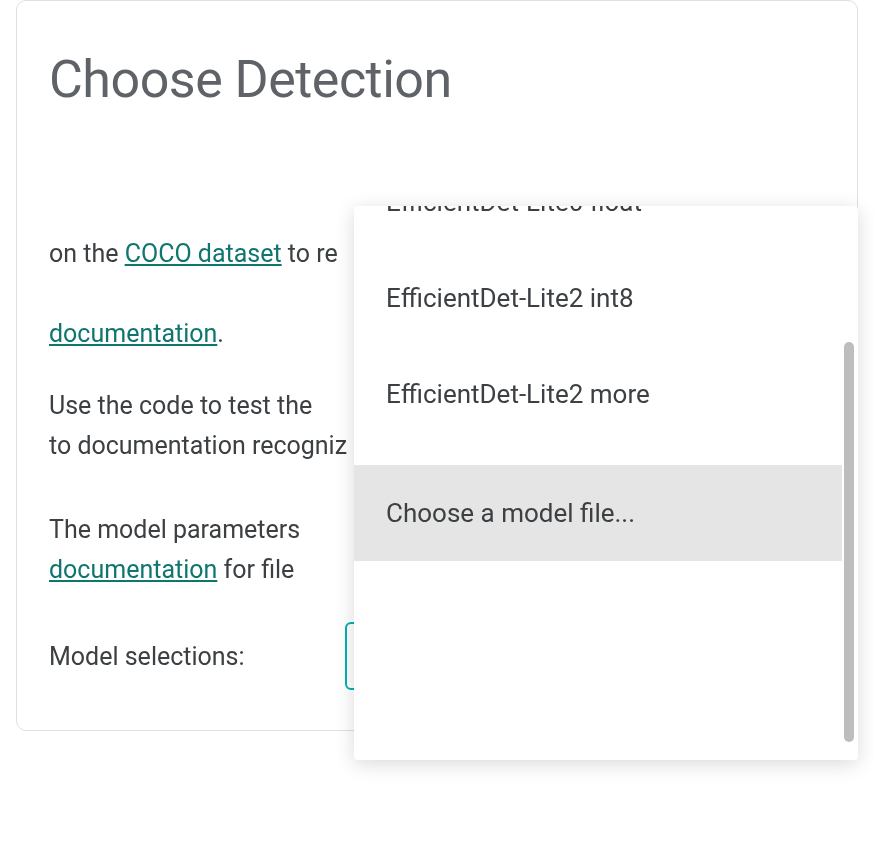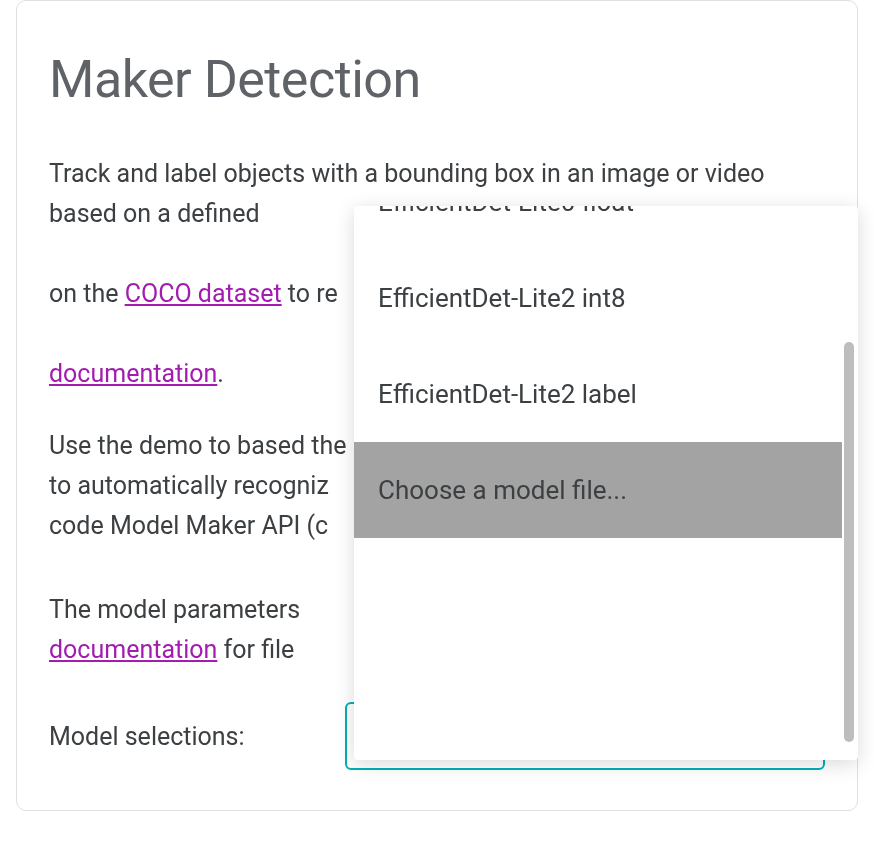--- a/index.html
+++ b/index.html
@@ -27,21 +27,21 @@
     letter-spacing: -0.5px;
     margin-bottom: 44px;
   }
   .body-text {
     font-size: 25px;
     line-height: 1.6;
     color: #3c4043;
     margin-bottom: 32px;
   }
   .body-text a, .link {
-    color: #a21caf;
+    color: #0f766e;
     text-decoration: underline;
   }
   .section-gap { height: 12px; }
   .label-row {
     display: flex;
     align-items: center;
     margin-top: 16px;
   }
   .label-text {
     font-size: 25px;
@@ -103,45 +103,44 @@
   .dropdown-inner {
     position: absolute;
     top: -52px;
     left: 0;
     width: 100%;
   }
   .dd-item {
     height: 96px;
     display: flex;
     align-items: center;
-    padding: 0 24px;
+    padding: 0 32px;
     font-size: 26px;
     color: #3c4043;
     cursor: pointer;
   }
-  .dd-item.hover { background: #a3a3a3; }
+  .dd-item.hover { background: #e5e5e5; margin-top: 23px; }
 </style>
 </head>
 <body>
 
 <div class="card">
-  <h1 class="page-title">Maker Detection</h1>
+  <h1 class="page-title">Choose Detection</h1>
 
   <p class="body-text">
-    <span>Track and label objects with a bounding box in an image or video based on a defined</span><br>
+    <br>
     <br>
     <span>on the </span><a href="#" class="link">COCO dataset</a><span> to re</span><br>
     <br>
     <a href="#" class="link">documentation</a><span>.</span>
   </p>
 
   <p class="body-text">
-    <span>Use the demo to based the </span><br>
-    <span>to automatically recogniz</span><br>
-    <span>code Model Maker API (c</span>
+    <span>Use the code to test the </span><br>
+    <span>to documentation recogniz</span><br>
   </p>
 
   <div class="section-gap"></div>
 
   <p class="body-text">
     <span>The model parameters </span><br>
     <a href="#" class="link">documentation</a><span> for file</span>
   </p>
 
   <div class="label-row">
@@ -158,21 +157,21 @@
 <div class="dropdown-panel">
   <div class="dropdown-list">
     <div class="dropdown-inner" id="dd-inner">
         <div class="dd-item">
           <span>EfficientDet-Lite0 float</span>
         </div>
         <div class="dd-item">
           <span>EfficientDet-Lite2 int8</span>
         </div>
         <div class="dd-item">
-          <span>EfficientDet-Lite2 label</span>
+          <span>EfficientDet-Lite2 more</span>
         </div>
         <div class="dd-item hover">
           <span>Choose a model file...</span>
         </div>
       </div>
   </div>
   <div class="dropdown-scroll"></div>
 </div>
 
 </body></html>

